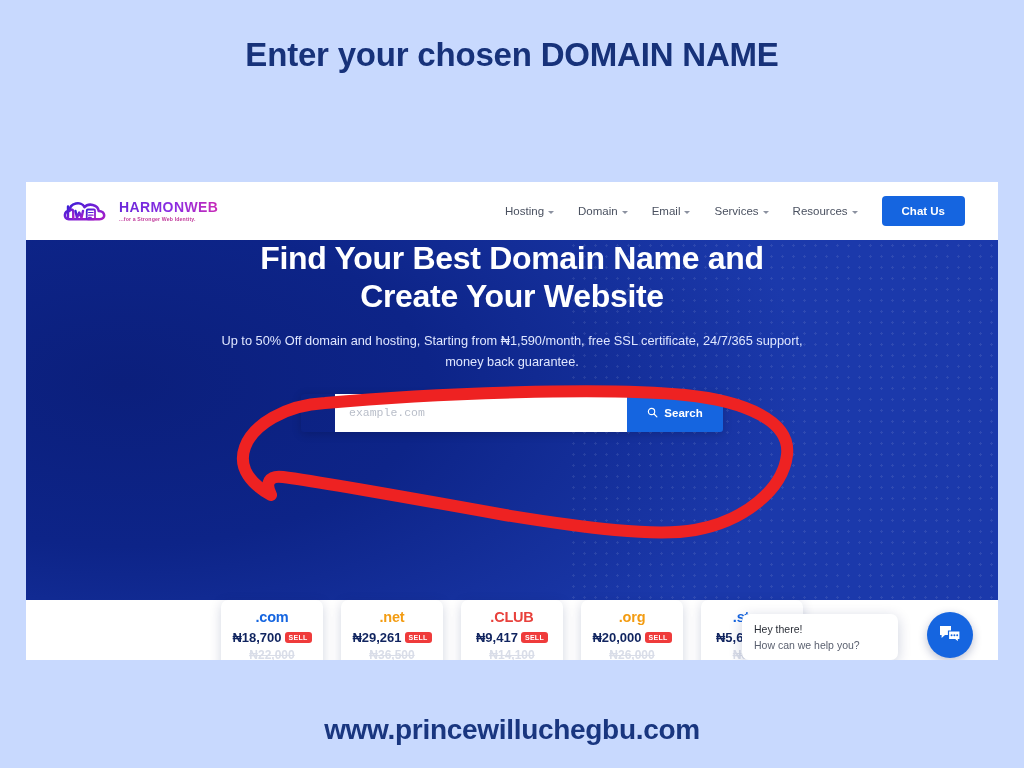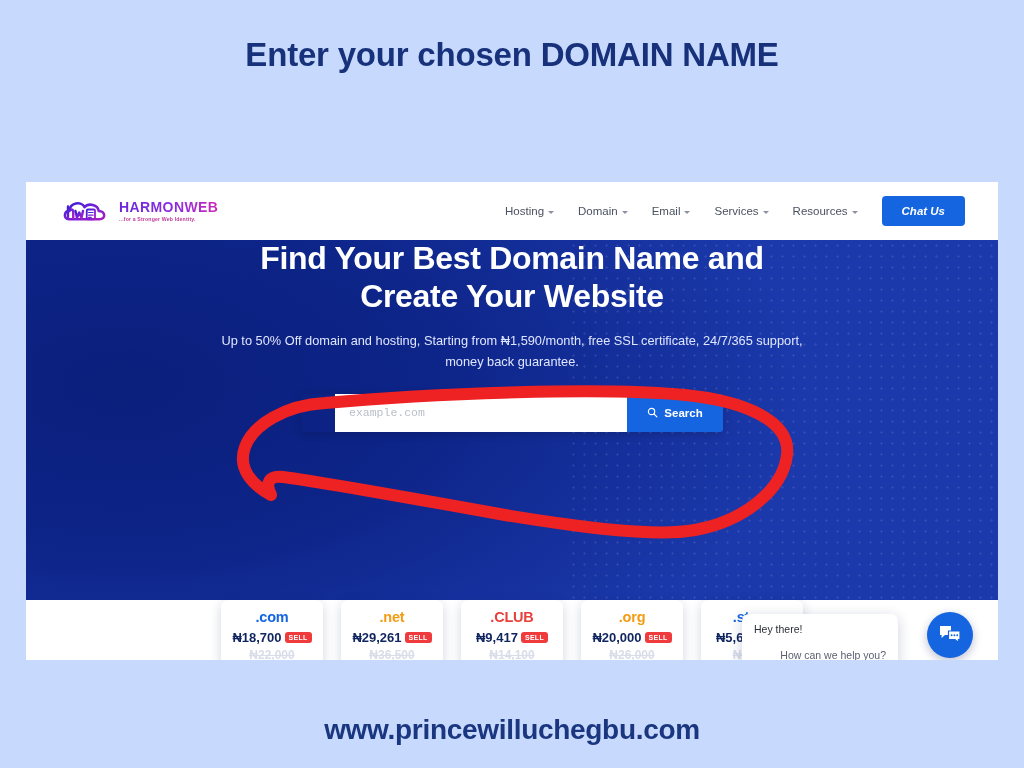--- a/index.html
+++ b/index.html
@@ -101,21 +101,20 @@
     background: #1565e0;
     color: #fff;
     font-size: 11.5px;
     font-weight: bold;
     padding: 9px 20px;
     border-radius: 4px;
     border: none;
     cursor: pointer;
     white-space: nowrap;
     font-family: "Liberation Sans", sans-serif;
-    font-style: italic;
   }
 
   
   .hero {
     position: absolute;
     left: 0; top: 58px;
     width: 972px;
     height: 360px;
     background:
       radial-gradient(ellipse 70% 100% at 10% 40%, #0b1f7c 0%, #0d2488 45%, #1b39ab 100%),
@@ -260,21 +259,21 @@
     top: 432px;
     width: 156px;
     background: #fff;
     border-radius: 7px;
     box-shadow: 0 3px 14px rgba(10,25,90,0.20);
     padding: 9px 12px;
     z-index: 6;
     cursor: pointer;
   }
   .chat-line1 { font-size: 10.5px; color: #2b2f38; }
-  .chat-line2 { font-size: 10.5px; color: #5b6170; margin-top: 14px; text-align: right; }
+  .chat-line2 { font-size: 10.5px; color: #5b6170; margin-top: 4px; }
   .chat-fab {
     position: absolute;
     right: 25px;
     top: 430px;
     width: 46px;
     height: 46px;
     border-radius: 50%;
     background: #1565e0;
     z-index: 6;
     display: flex;

